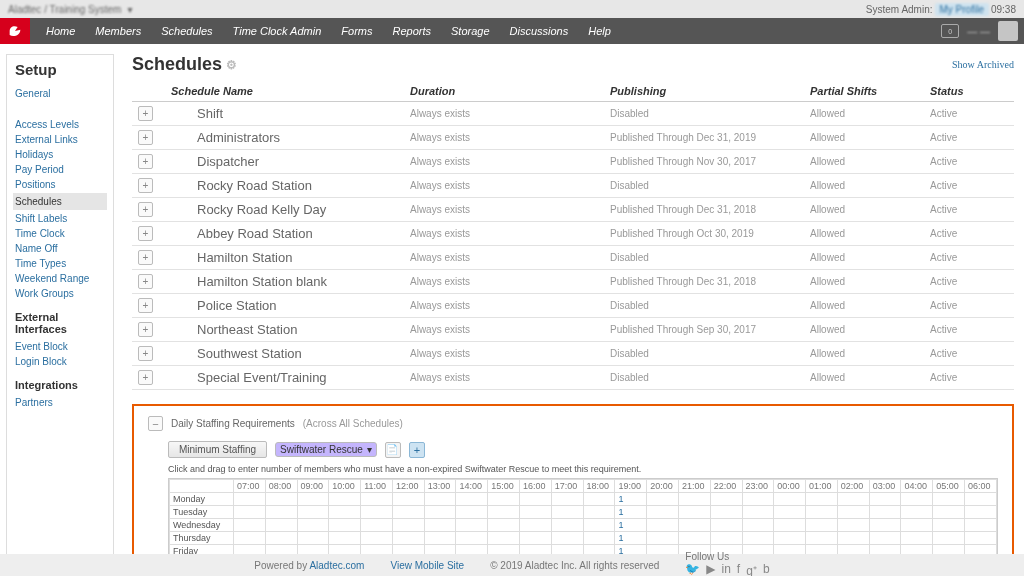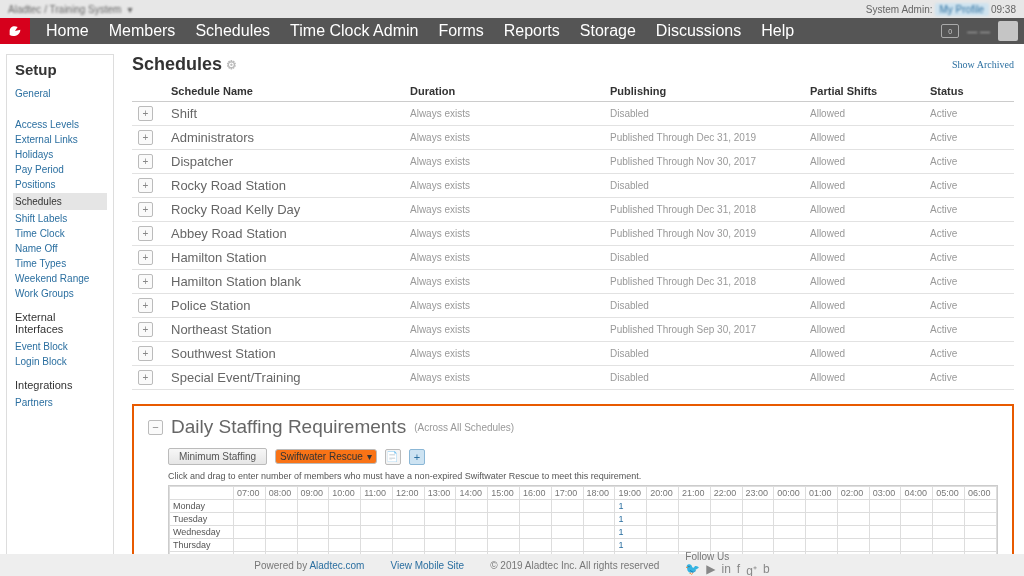--- a/index.html
+++ b/index.html
@@ -9,57 +9,57 @@
 .topbar { background:#e7e7e7; height:18px; display:flex; align-items:center; padding:0 8px; font-size:10px; color:#666; }
 .topbar .left { display:flex; align-items:center; gap:6px; filter:blur(1.2px); }
 .topbar .right { margin-left:auto; display:flex; align-items:center; gap:2px; }
 .topbar .chip { background:#cfe3ef; color:#2b6fa0; padding:1px 5px; border-radius:2px; filter:blur(1px); }
 
 
 .navwrap { display:flex; height:26px; }
 .logo { width:30px; background:#d6001c; display:flex; align-items:center; justify-content:center; color:#fff; }
 .logo svg { width:16px; height:16px; }
 .nav { flex:1; background:#555; display:flex; align-items:center; padding:0 6px; }
-.nav a { color:#fff; font-size:16px; padding:0 10px; line-height:26px; text-decoration:none; }
+.nav a { color:#fff; font-size:11px; padding:0 10px; line-height:26px; text-decoration:none;font-style:italic; }
 .navright { display:flex; align-items:center; gap:8px; padding-right:6px; background:#555; }
 .navright .cal { width:18px; height:14px; border:1px solid #aaa; border-radius:2px; display:flex; align-items:center; justify-content:center; font-size:7px; color:#ccc; }
 .navright .blur { filter:blur(1px); color:#ccc; font-size:10px; }
 .navright .avatar { width:20px; height:20px; background:#c5c5c5; border-radius:2px; }
 
 
 .main { display:flex; padding:10px 10px 0 6px; gap:18px; }
 .sidebar { width:108px; border:1px solid #ddd; background:#fff; padding:6px 8px 10px; }
 .sidebar h2 { font-size:15px; font-weight:bold; margin-bottom:8px; }
-.sidebar h3 { font-size:11px; font-weight:normal; margin:10px 0 4px; }
+.sidebar h3 { font-size:11px; font-weight:bold; margin:10px 0 4px; }
 .sidebar a { display:block; color:#2b6fa0; font-size:10px; line-height:15px; text-decoration:none; }
 .sidebar a.active { background:#e5e5e5; color:#333; padding:1px 2px; margin:1px -2px; }
 
 .content { flex:1; }
 .pagehead { display:flex; align-items:center; margin-bottom:6px; }
 .pagehead h1 { font-size:18px; font-weight:bold; display:flex; align-items:center; gap:4px; }
 .pagehead .gear { color:#bbb; font-size:12px; }
 .pagehead .archlink { margin-left:auto; color:#2b6fa0; font-size:10px;font-family:Liberation Serif, serif; }
 
 .schedtable { width:100%; border-collapse:collapse; }
-.schedtable th { text-align:left; font-size:11px; font-weight:bold; padding:4px 6px; border-bottom:1px solid #ccc; }
+.schedtable th { text-align:left; font-size:11px; font-weight:bold; padding:4px 6px; border-bottom:1px solid #ccc;font-style:italic; }
 .schedtable td { padding:4px 6px; border-bottom:1px solid #e2e2e2; font-size:11px; vertical-align:middle; }
 .schedtable td.dim { color:#999; font-size:10px; }
 .expbtn { display:inline-flex; width:15px; height:15px; border:1px solid #bbb; border-radius:2px; align-items:center; justify-content:center; color:#888; font-size:10px; margin-right:6px; background:#fafafa; }
-.schedname { color:#666; font-size:13px; }
+.schedname { color:#666; font-size:13px;margin-left:26px; }
 
 
 .staffpanel { border:2px solid #e85a00; margin-top:14px; padding:10px 14px 14px; }
 .staffhead { display:flex; align-items:center; gap:8px; margin-bottom:10px; }
-.staffhead .title { font-size:19px; color:#666; }
+.staffhead .title { font-size:10px; color:#666; }
 .staffhead .sub { font-size:10px; color:#999; }
 .staffhead .collapsebtn { display:inline-flex; width:15px; height:15px; border:1px solid #bbb; border-radius:2px; align-items:center; justify-content:center; color:#888; font-size:11px; background:#fafafa; }
 
 .stafftools { display:flex; align-items:center; gap:8px; margin-bottom:6px; margin-left:20px; }
 .pill { border:1px solid #bbb; border-radius:2px; padding:2px 10px; font-size:10px; background:linear-gradient(#f7f7f7,#e6e6e6); color:#555; }
-.selectbox { border:1px solid #bbb; border-radius:3px; padding:1px 4px; font-size:10px; display:flex; align-items:center; gap:4px; background:#f97316; }
+.selectbox { border:1px solid #bbb; border-radius:3px; padding:1px 4px; font-size:10px; display:flex; align-items:center; gap:4px; background:#c4b5fd; }
 .iconbtn { width:16px; height:16px; border:1px solid #bbb; border-radius:2px; display:flex; align-items:center; justify-content:center; background:#f4f4f4; font-size:10px; color:#666; }
 .addbtn { width:16px; height:16px; border:1px solid #8bb7d6; background:#cde3f2; border-radius:2px; display:flex; align-items:center; justify-content:center; color:#2b6fa0; font-size:11px; }
 
 .instr { font-size:9px; color:#555; margin:6px 0 4px 20px; }
 .cleargrid { text-align:right; font-size:9px; }
 .cleargrid a { color:#2b6fa0; }
 
 .grid { border:1px solid #ccc; margin-left:20px; font-size:9px; color:#555; }
 .grid table { width:100%; border-collapse:collapse; table-layout:fixed; }
 .grid th, .grid td { border:1px solid #ddd; padding:1px 3px; height:12px; }
@@ -208,21 +208,21 @@
             <td><span class="schedname">Rocky Road Kelly Day</span></td>
             <td class="dim">Always exists</td>
             <td class="dim">Published Through Dec 31, 2018</td>
             <td class="dim">Allowed</td>
             <td class="dim">Active</td>
           </tr>
           <tr>
             <td><span class="expbtn">+</span></td>
             <td><span class="schedname">Abbey Road Station</span></td>
             <td class="dim">Always exists</td>
-            <td class="dim">Published Through Nov 30, 2019</td>
+            <td class="dim">Published Through Oct 30, 2019</td>
             <td class="dim">Allowed</td>
             <td class="dim">Active</td>
           </tr>
           <tr>
             <td><span class="expbtn">+</span></td>
             <td><span class="schedname">Hamilton Station</span></td>
             <td class="dim">Always exists</td>
             <td class="dim">Disabled</td>
             <td class="dim">Allowed</td>
             <td class="dim">Active</td>

